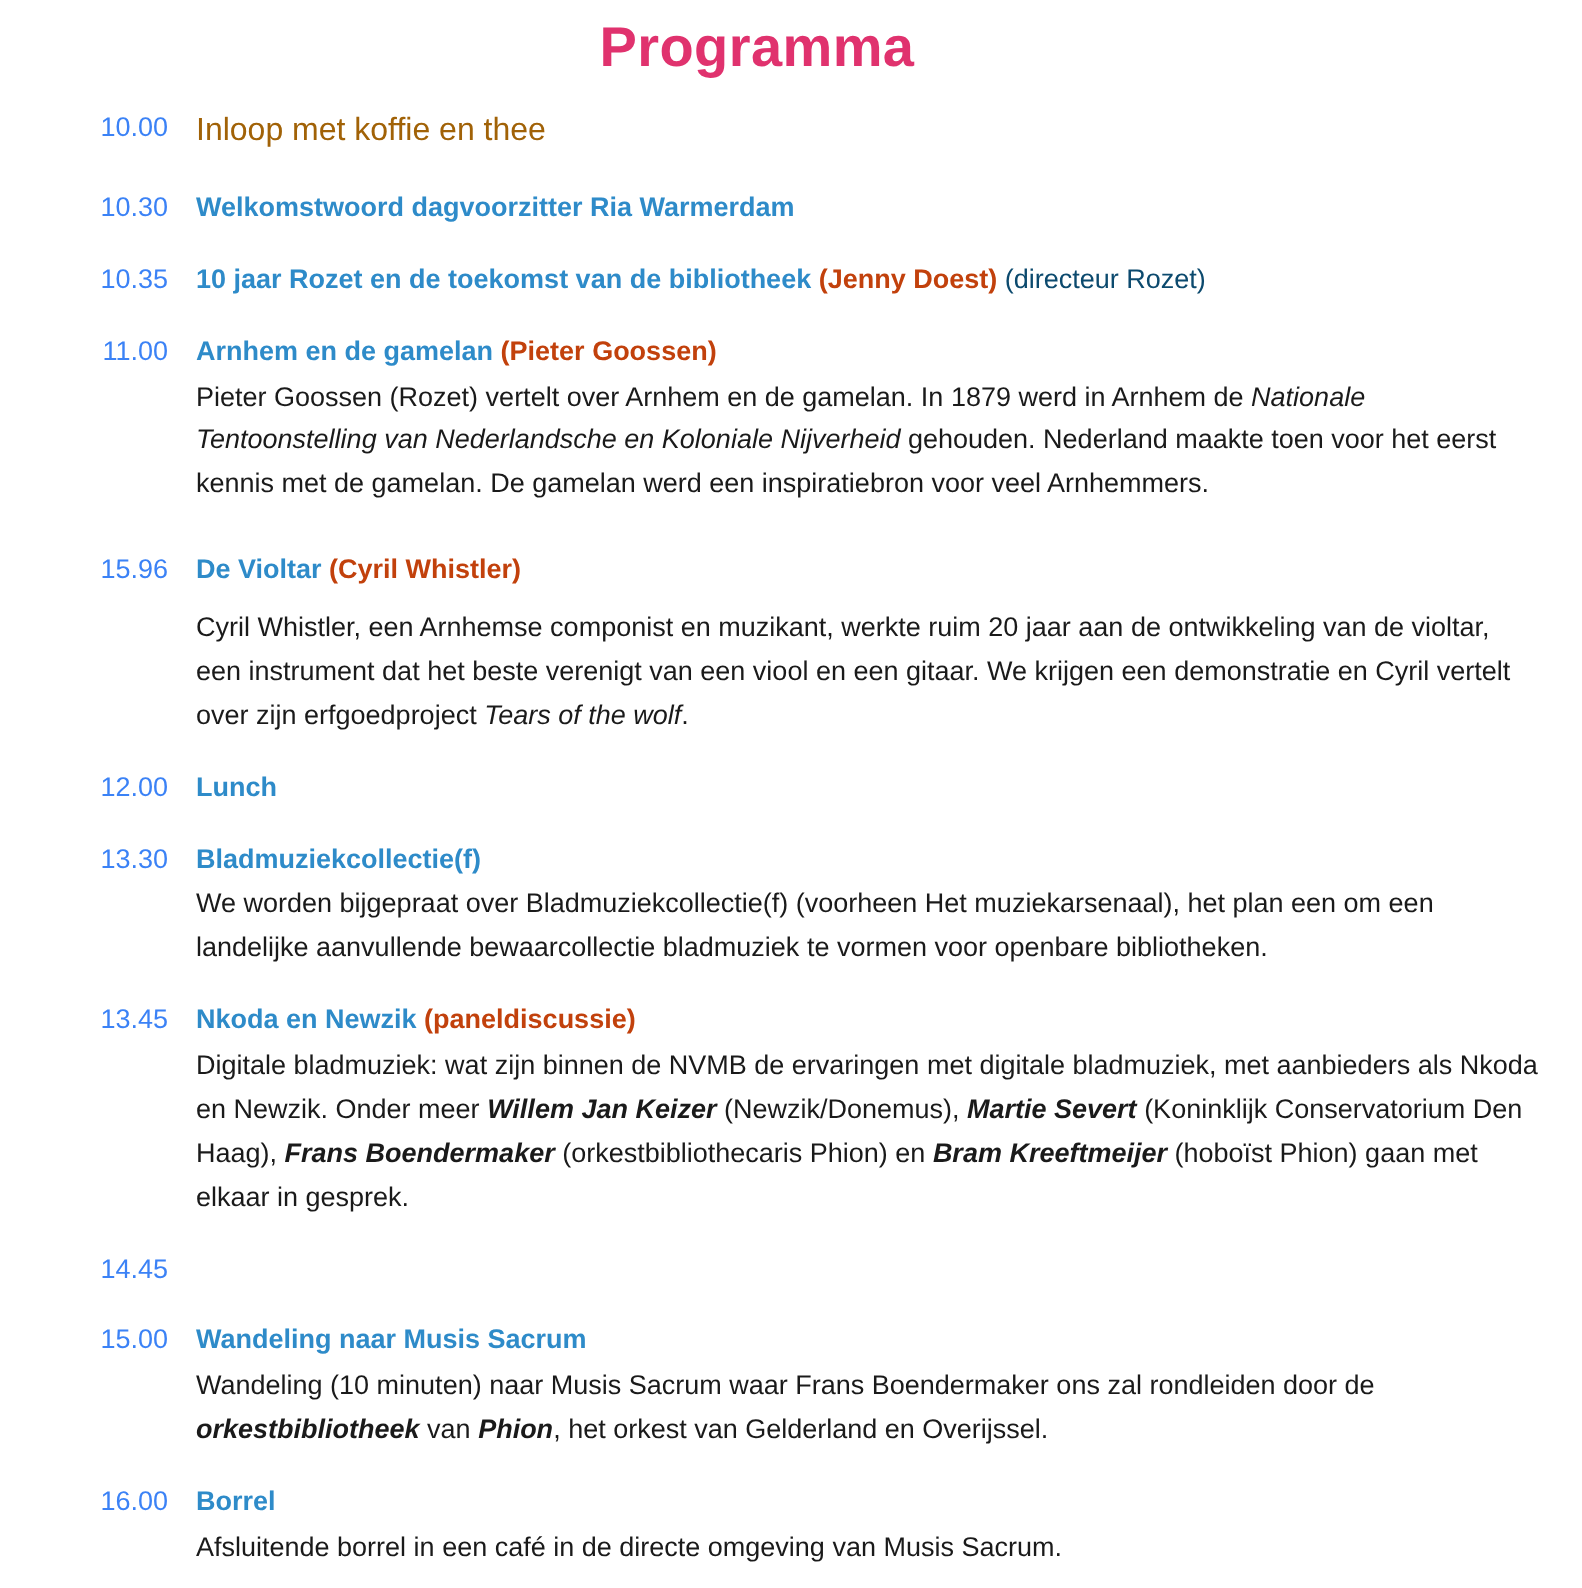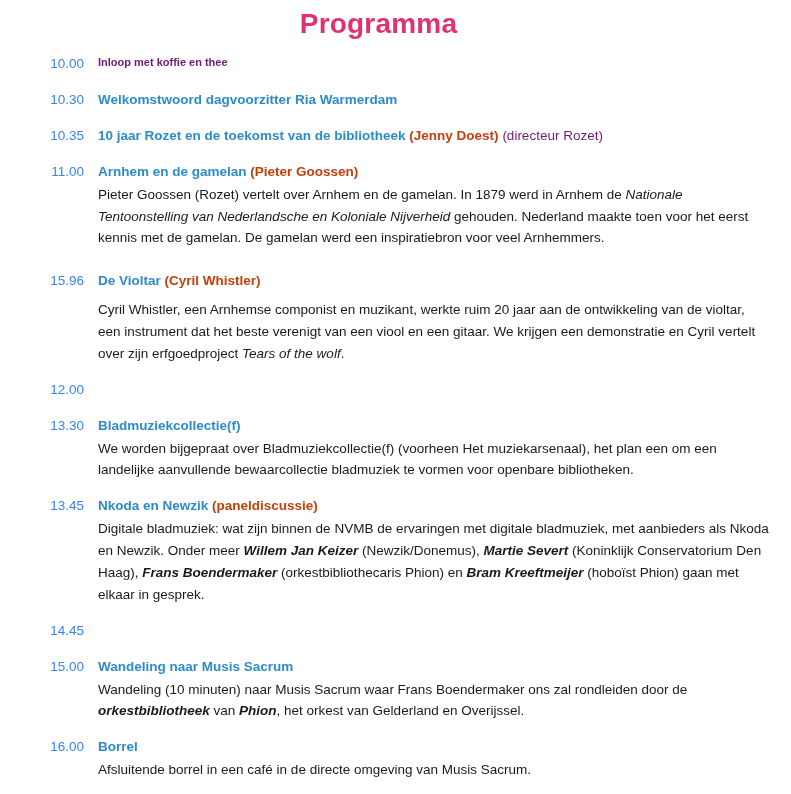--- a/index.html
+++ b/index.html
@@ -57,28 +57,27 @@
     color: #2e8bc9;
     font-weight: bold;
     font-size: 13.5px;
     line-height: 1.55;
   }
   .headline .pink {
     color: #c2410c;
     margin-top: 40px;
   }
   .headline .plain {
-    color: #701a75;
+    color: #0c4a6e;
     font-weight: normal;
   }
   .plainline {
-    color: #701a75;
-    font-size: 11px;
+    color: #a16207;
+    font-size: 16px;
     line-height: 1.55;
-    font-weight: bold;
   }
   .body {
     color: #1a1a1a;
     font-size: 13.5px;
     line-height: 1.62;
     margin-top: 1px;
   }
   .body i { font-style: italic; }
   .body b { font-weight: bold; font-style: italic; }
   .gap-sm { height: 6px; }
@@ -132,20 +131,23 @@
       <div class="content">
         <div class="headline"><span>De Violtar </span><span class="pink">(Cyril Whistler)</span></div>
         <div class="gap-sm"></div>
         <div class="body">Cyril Whistler, een Arnhemse componist en muzikant, werkte ruim 20 jaar aan de ontwikkeling van de violtar, een instrument dat het beste verenigt van een viool en een gitaar. We krijgen een demonstratie en Cyril vertelt over zijn erfgoedproject <i>Tears of the wolf</i>.</div>
       </div>
     </div>
     <div class="gap-md"></div>
 
     <div class="row">
       <div class="time">12.00</div>
+      <div class="content">
+        <div class="headline"><span>Lunch</span></div>
+      </div>
     </div>
     <div class="gap-md"></div>
 
     <div class="row">
       <div class="time">13.30</div>
       <div class="content">
         <div class="headline"><span>Bladmuziekcollectie(f)</span></div>
         <div class="body">We worden bijgepraat over Bladmuziekcollectie(f) (voorheen Het muziekarsenaal), het plan een om een landelijke aanvullende bewaarcollectie bladmuziek te vormen voor openbare bibliotheken.</div>
       </div>
     </div>

